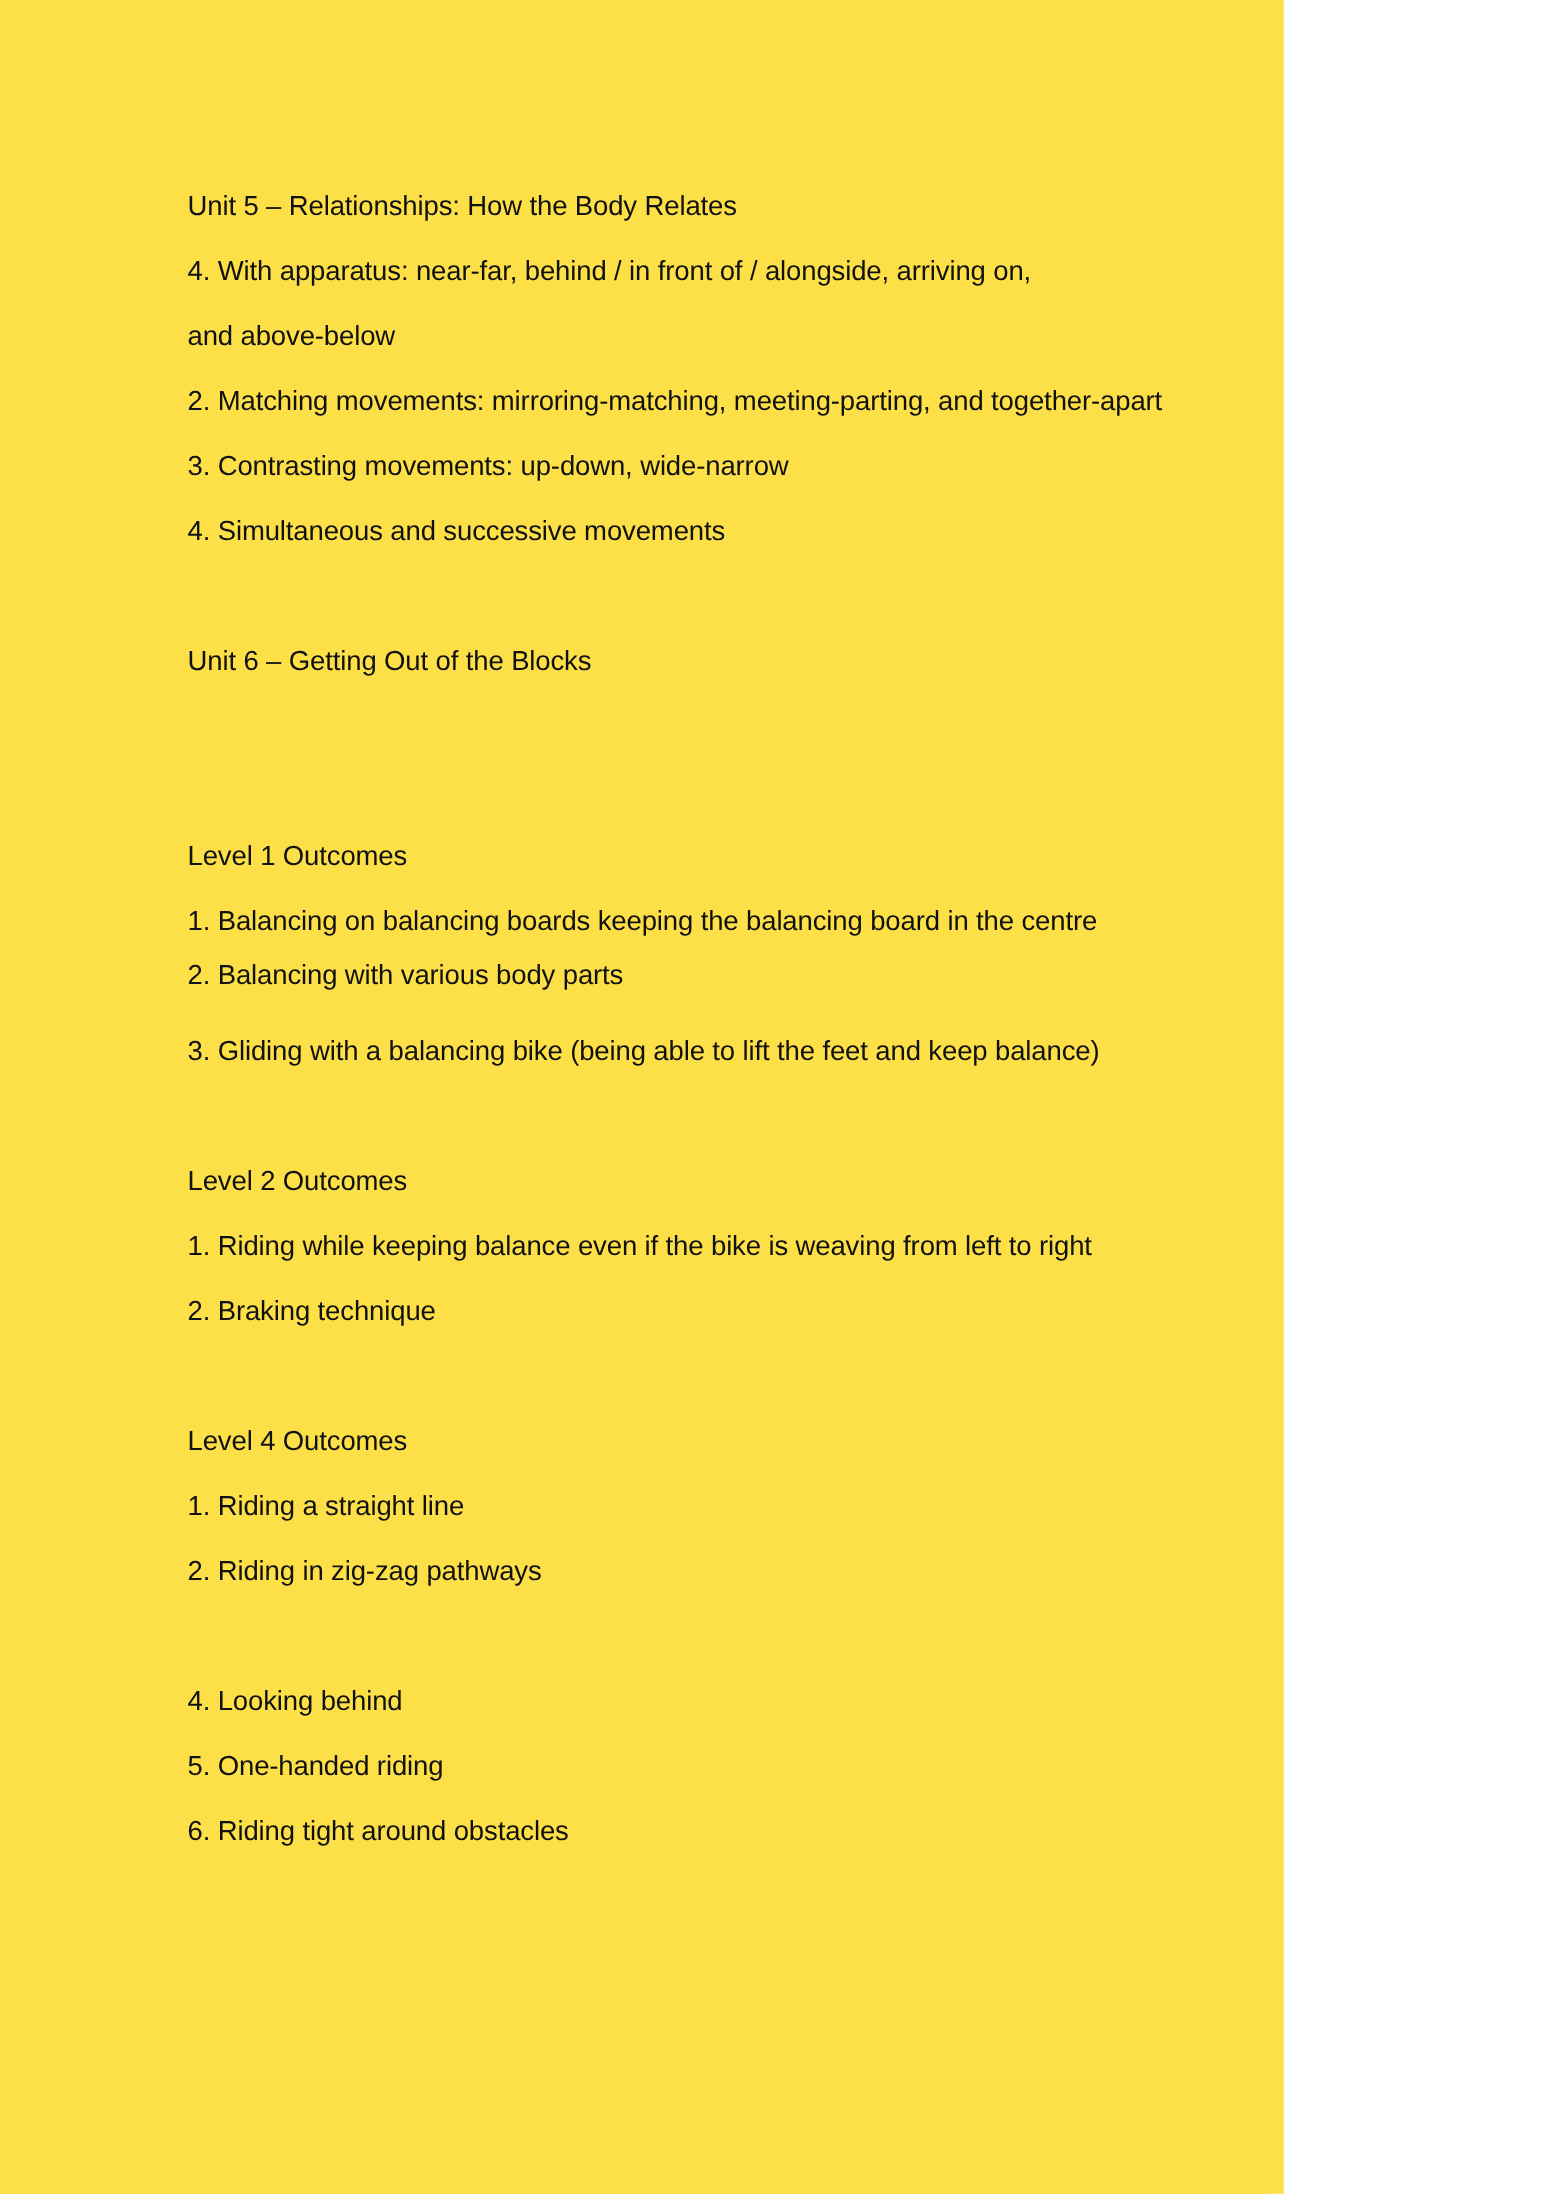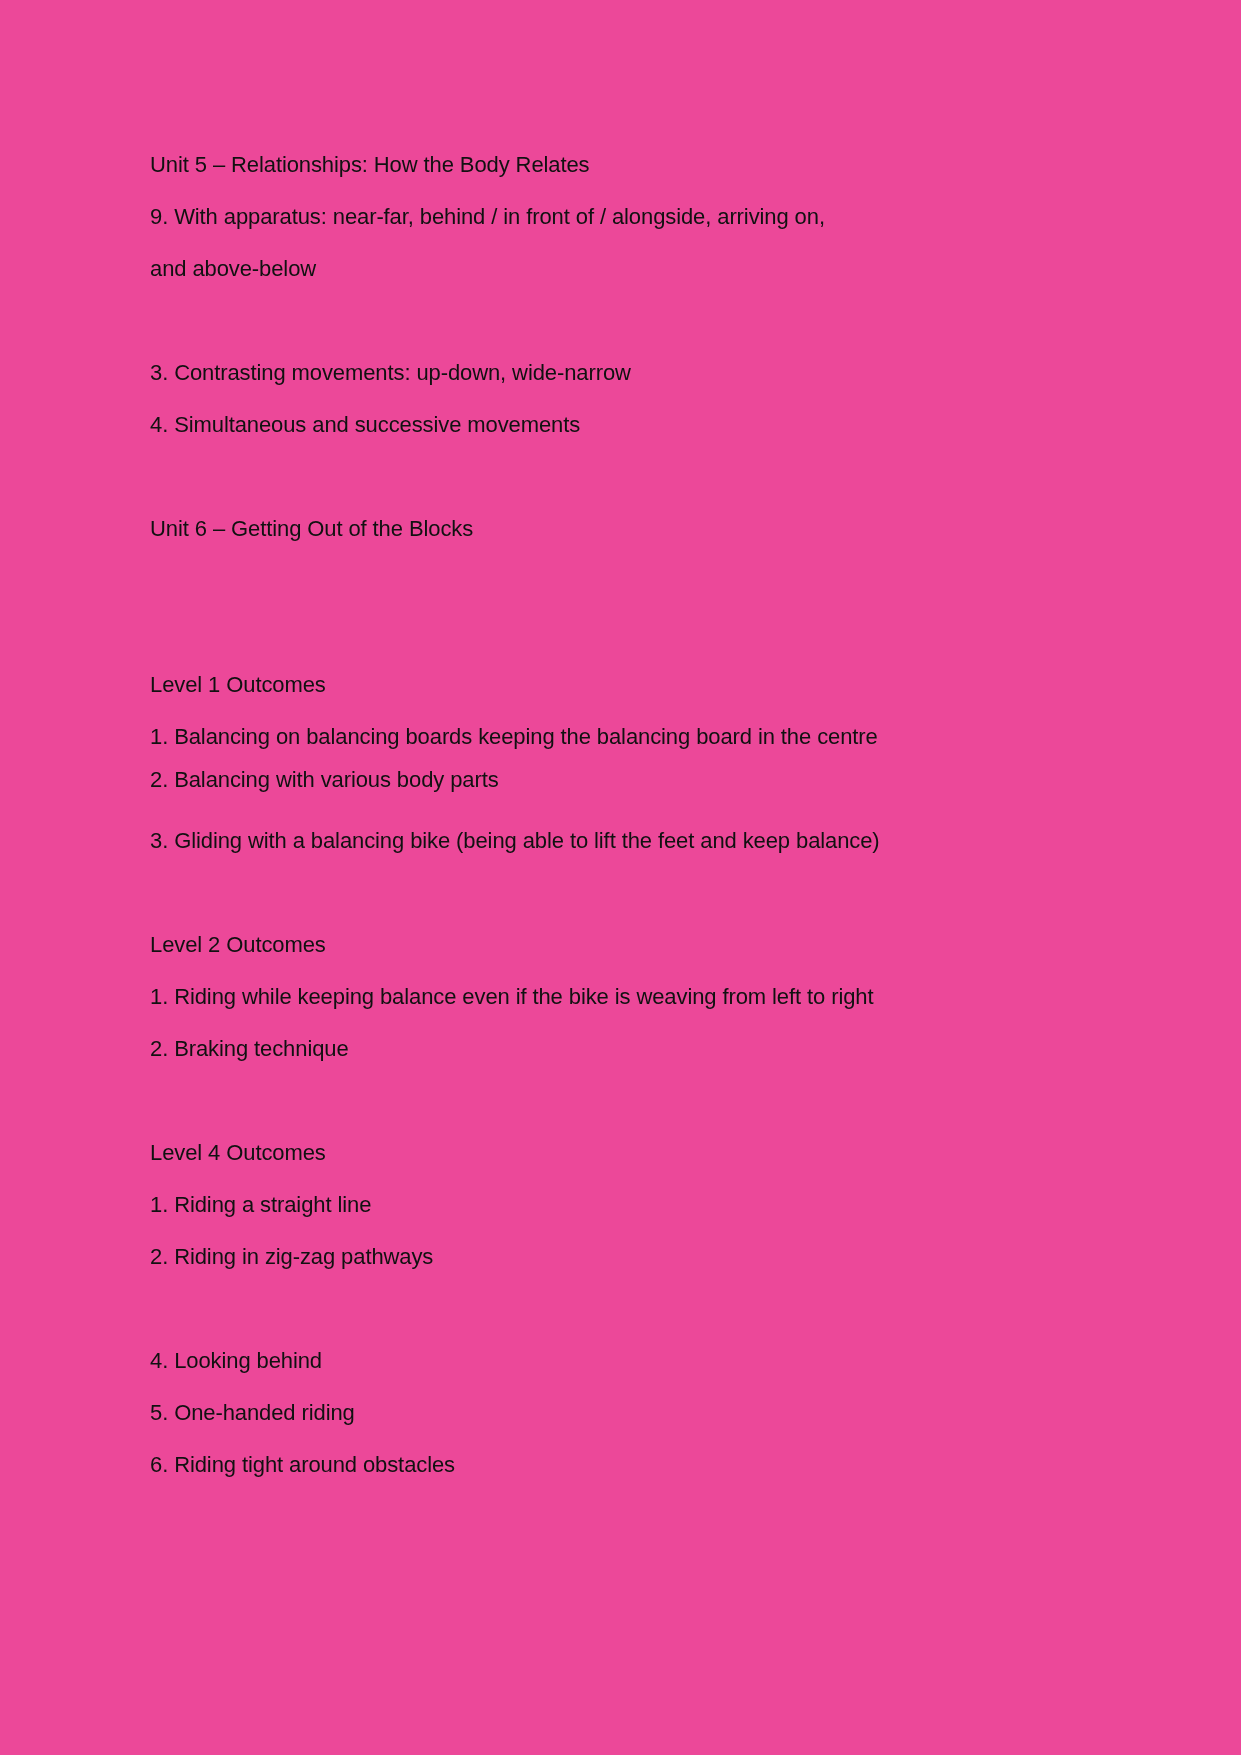--- a/index.html
+++ b/index.html
@@ -1,27 +1,28 @@
 <!DOCTYPE html>
 <html><head>
 <meta charset="utf-8">
 <style>
   html, body { margin: 0; padding: 0; background: #ffffff; }
   body { width: 1241px; height: 1755px; position: relative; overflow: hidden;
          font-family: "Liberation Sans", "DejaVu Sans", sans-serif; color: #111111; }
-  .page { position: absolute; left: 0; top: 0; width: 1241px; height: 1755px; background: #ec4899; }
+  .page { position: absolute; left: 0; top: 0; width: 1027px; height: 1755px; background: #fde047; }
   .line { position: absolute; left: 150px; font-size: 22px; line-height: 28px; white-space: nowrap; letter-spacing: -0.1px; }
 </style>
 </head>
 <body>
 
 <div class="page">
   <div class="line" style="top:151px">Unit 5 – Relationships: How the Body Relates</div>
-  <div class="line" style="top:203px">9. With apparatus: near-far, behind / in front of / alongside, arriving on,</div>
+  <div class="line" style="top:203px">4. With apparatus: near-far, behind / in front of / alongside, arriving on,</div>
   <div class="line" style="top:255px">and above-below</div>
+  <div class="line" style="top:307px">2. Matching movements: mirroring-matching, meeting-parting, and together-apart</div>
   <div class="line" style="top:359px">3. Contrasting movements: up-down, wide-narrow</div>
   <div class="line" style="top:411px">4. Simultaneous and successive movements</div>
 
   <div class="line" style="top:515px">Unit 6 – Getting Out of the Blocks</div>
 
   <div class="line" style="top:671px">Level 1 Outcomes</div>
   <div class="line" style="top:723px">1. Balancing on balancing boards keeping the balancing board in the centre</div>
   <div class="line" style="top:766px">2. Balancing with various body parts</div>
   <div class="line" style="top:827px">3. Gliding with a balancing bike (being able to lift the feet and keep balance)</div>
 

